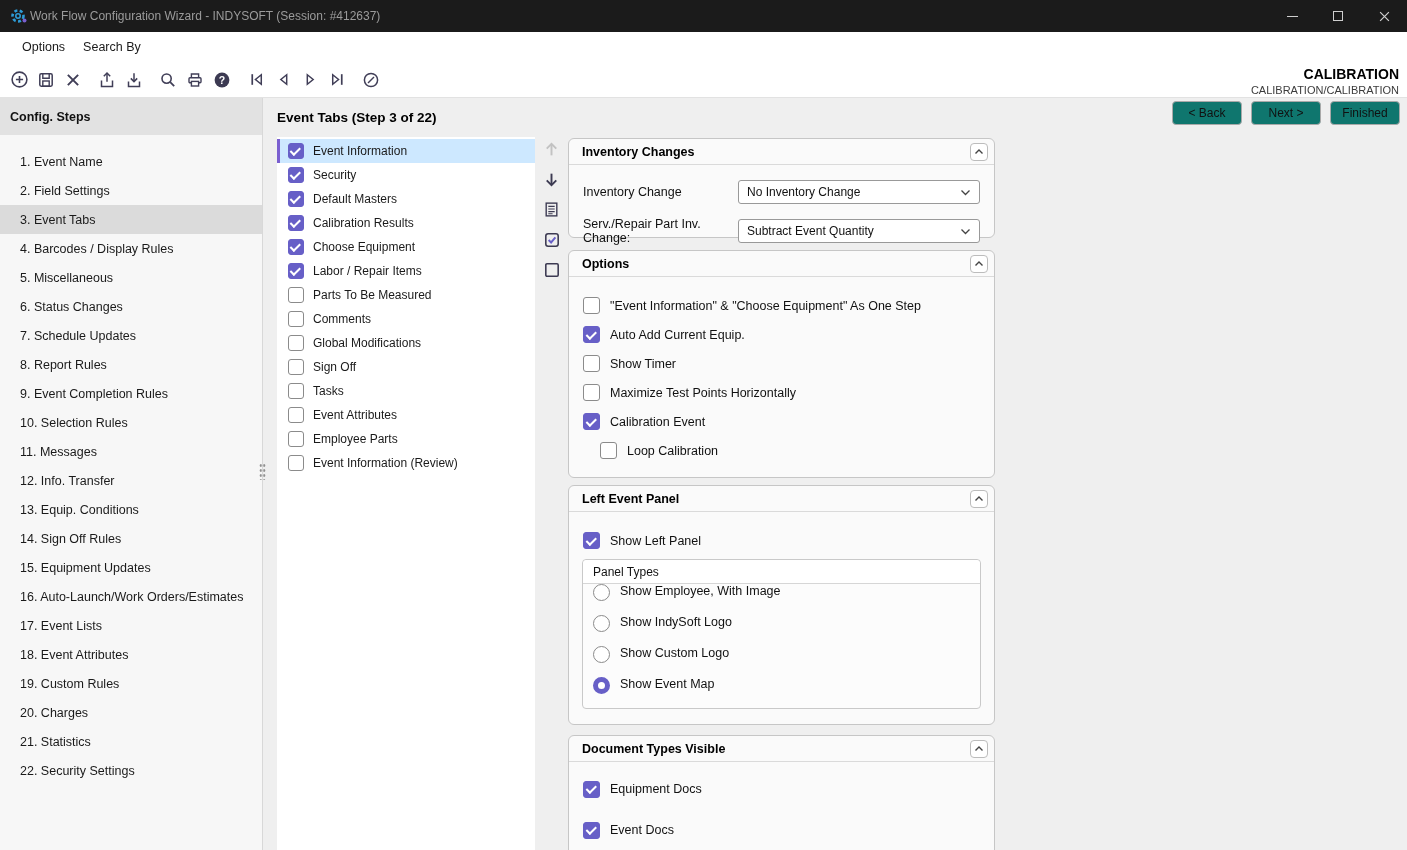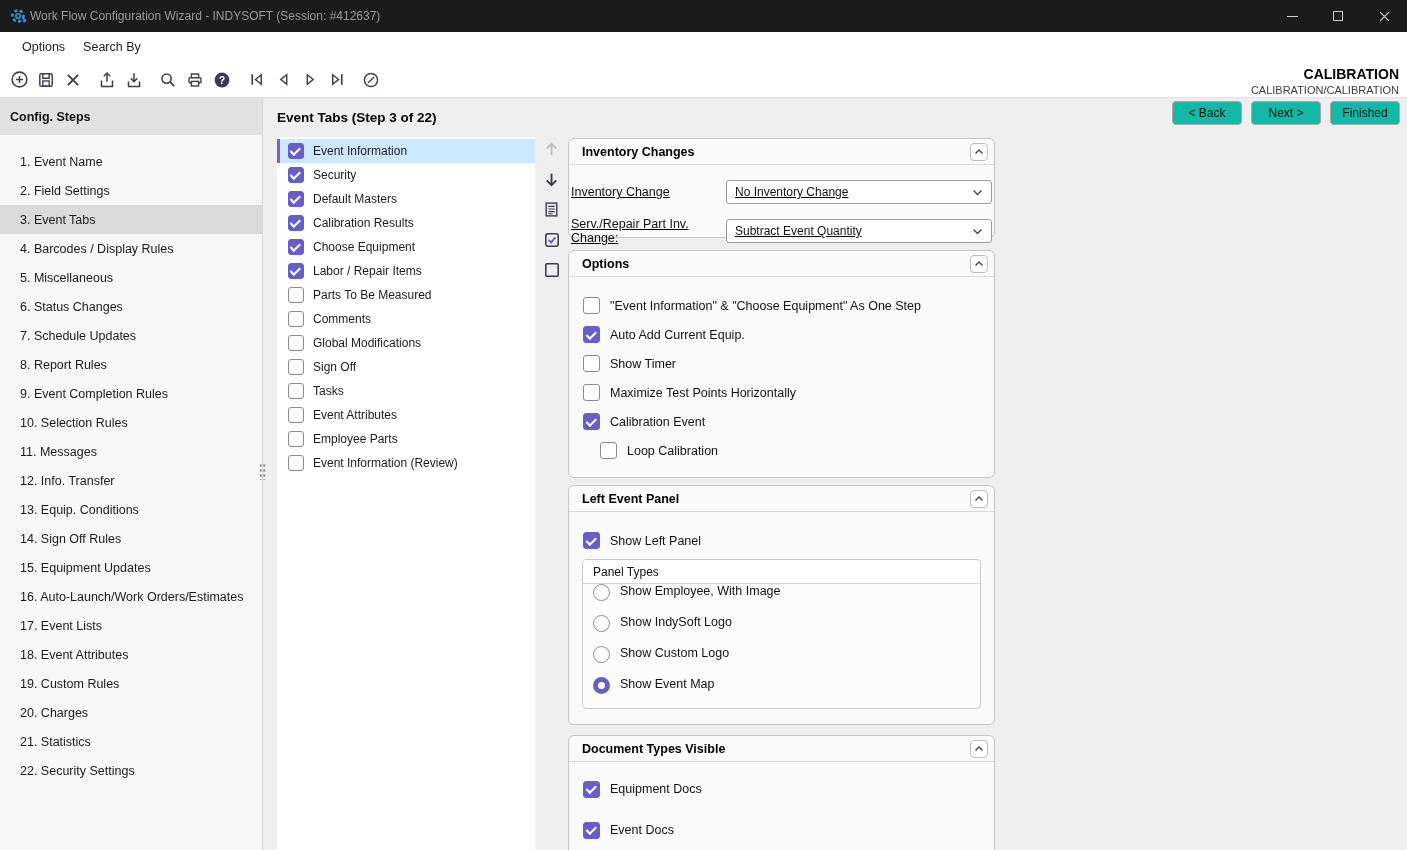--- a/index.html
+++ b/index.html
@@ -34,21 +34,21 @@
   .sidebar-list { padding-top:12px; }
   .step-item { height:29px; display:flex; align-items:center; padding-left:20px; font-size:12.5px; color:#1a1a1a; }
   .step-item.selected { background:#dbdbdb; }
   .splitter-grip { position:absolute; left:259px; top:463px; width:7px; height:17px;
     background:radial-gradient(circle, #8f8f8f 1px, transparent 1.4px); background-size:3.5px 5px; }
 
   
   .main-header { position:absolute; top:98px; left:264px; right:0; height:40px; }
   .page-title { position:absolute; left:13px; top:12px; font-size:13.5px; font-weight:bold; color:#000; }
   .wizard-buttons { position:absolute; right:7px; top:3px; display:flex; gap:9px; }
-  .wiz-btn { min-width:70px; height:24px; background:#14b8a6; border:1px solid #a9a9a9; border-radius:4px; font-size:12px; color:#111; padding:0 10px; }
+  .wiz-btn { min-width:70px; height:24px; background:#0f766e; border:1px solid #a9a9a9; border-radius:4px; font-size:12px; color:#111; padding:0 10px; }
 
   
   .tabs-list { position:absolute; top:137px; left:277px; width:258px; bottom:0; background:#ffffff; padding-top:2px; }
   .tab-row { height:24px; display:flex; align-items:center; gap:9px; padding-left:11px; font-size:12px; color:#1a1a1a; position:relative; }
   .tab-row.selected { background:#cde8ff; }
   .tab-row.selected::before { content:""; position:absolute; left:0; top:0; bottom:0; width:3px; background:#7a5fd0; }
 
   .cb { width:16px; height:16px; border:1px solid #8b8b8b; border-radius:3px; background:#fff; flex:none; display:flex; align-items:center; justify-content:center; }
   .cb.checked { background:#675fc7; border-color:#675fc7; }
   .cb.checked::after { content:""; width:8px; height:4px; border-left:2px solid #fff; border-bottom:2px solid #fff; transform:rotate(-45deg) translateY(-1px); }
@@ -56,21 +56,21 @@
   
   .list-tools { position:absolute; left:541px; top:139px; display:flex; flex-direction:column; gap:9px; }
   .lt-btn { width:21px; height:21px; background:none; border:none; display:flex; align-items:center; justify-content:center; }
 
   
   .group { position:absolute; left:568px; width:427px; background:#fafafa; border:1px solid #c6c6c6; border-radius:6px; }
   .group > header { height:26px; display:flex; align-items:center; padding:0 6px 0 13px; border-bottom:1px solid #dadada; }
   .group-title { font-size:12.5px; font-weight:bold; color:#000; }
   .collapse-btn { margin-left:auto; width:18px; height:18px; border:1px solid #bcbcbc; border-radius:4px; background:#fff; display:flex; align-items:center; justify-content:center; padding:0; }
 
-  .field-row { display:flex; align-items:center; margin:13px 2px 0;text-decoration:underline; }
+  .field-row { display:flex; align-items:center; margin:13px 14px 0; }
   .field-row:first-of-type { margin-top:15px; }
   .field-label { font-size:12.5px; color:#111; width:155px; flex:none; }
   .select { flex:1; height:24px; border:1px solid #999; border-radius:3px; background:#fff; display:flex; align-items:center; padding:0 8px; font-size:12px; color:#111; }
   .select .sel-chev { margin-left:auto; }
 
   .check-row { display:flex; align-items:center; gap:10px; height:29px; margin:0 14px; font-size:12.5px; color:#111; }
   .check-row .cb { width:17px; height:17px; }
   .check-row.indent { padding-left:17px; }
   .opt-pad { padding-top:14px; }
 

